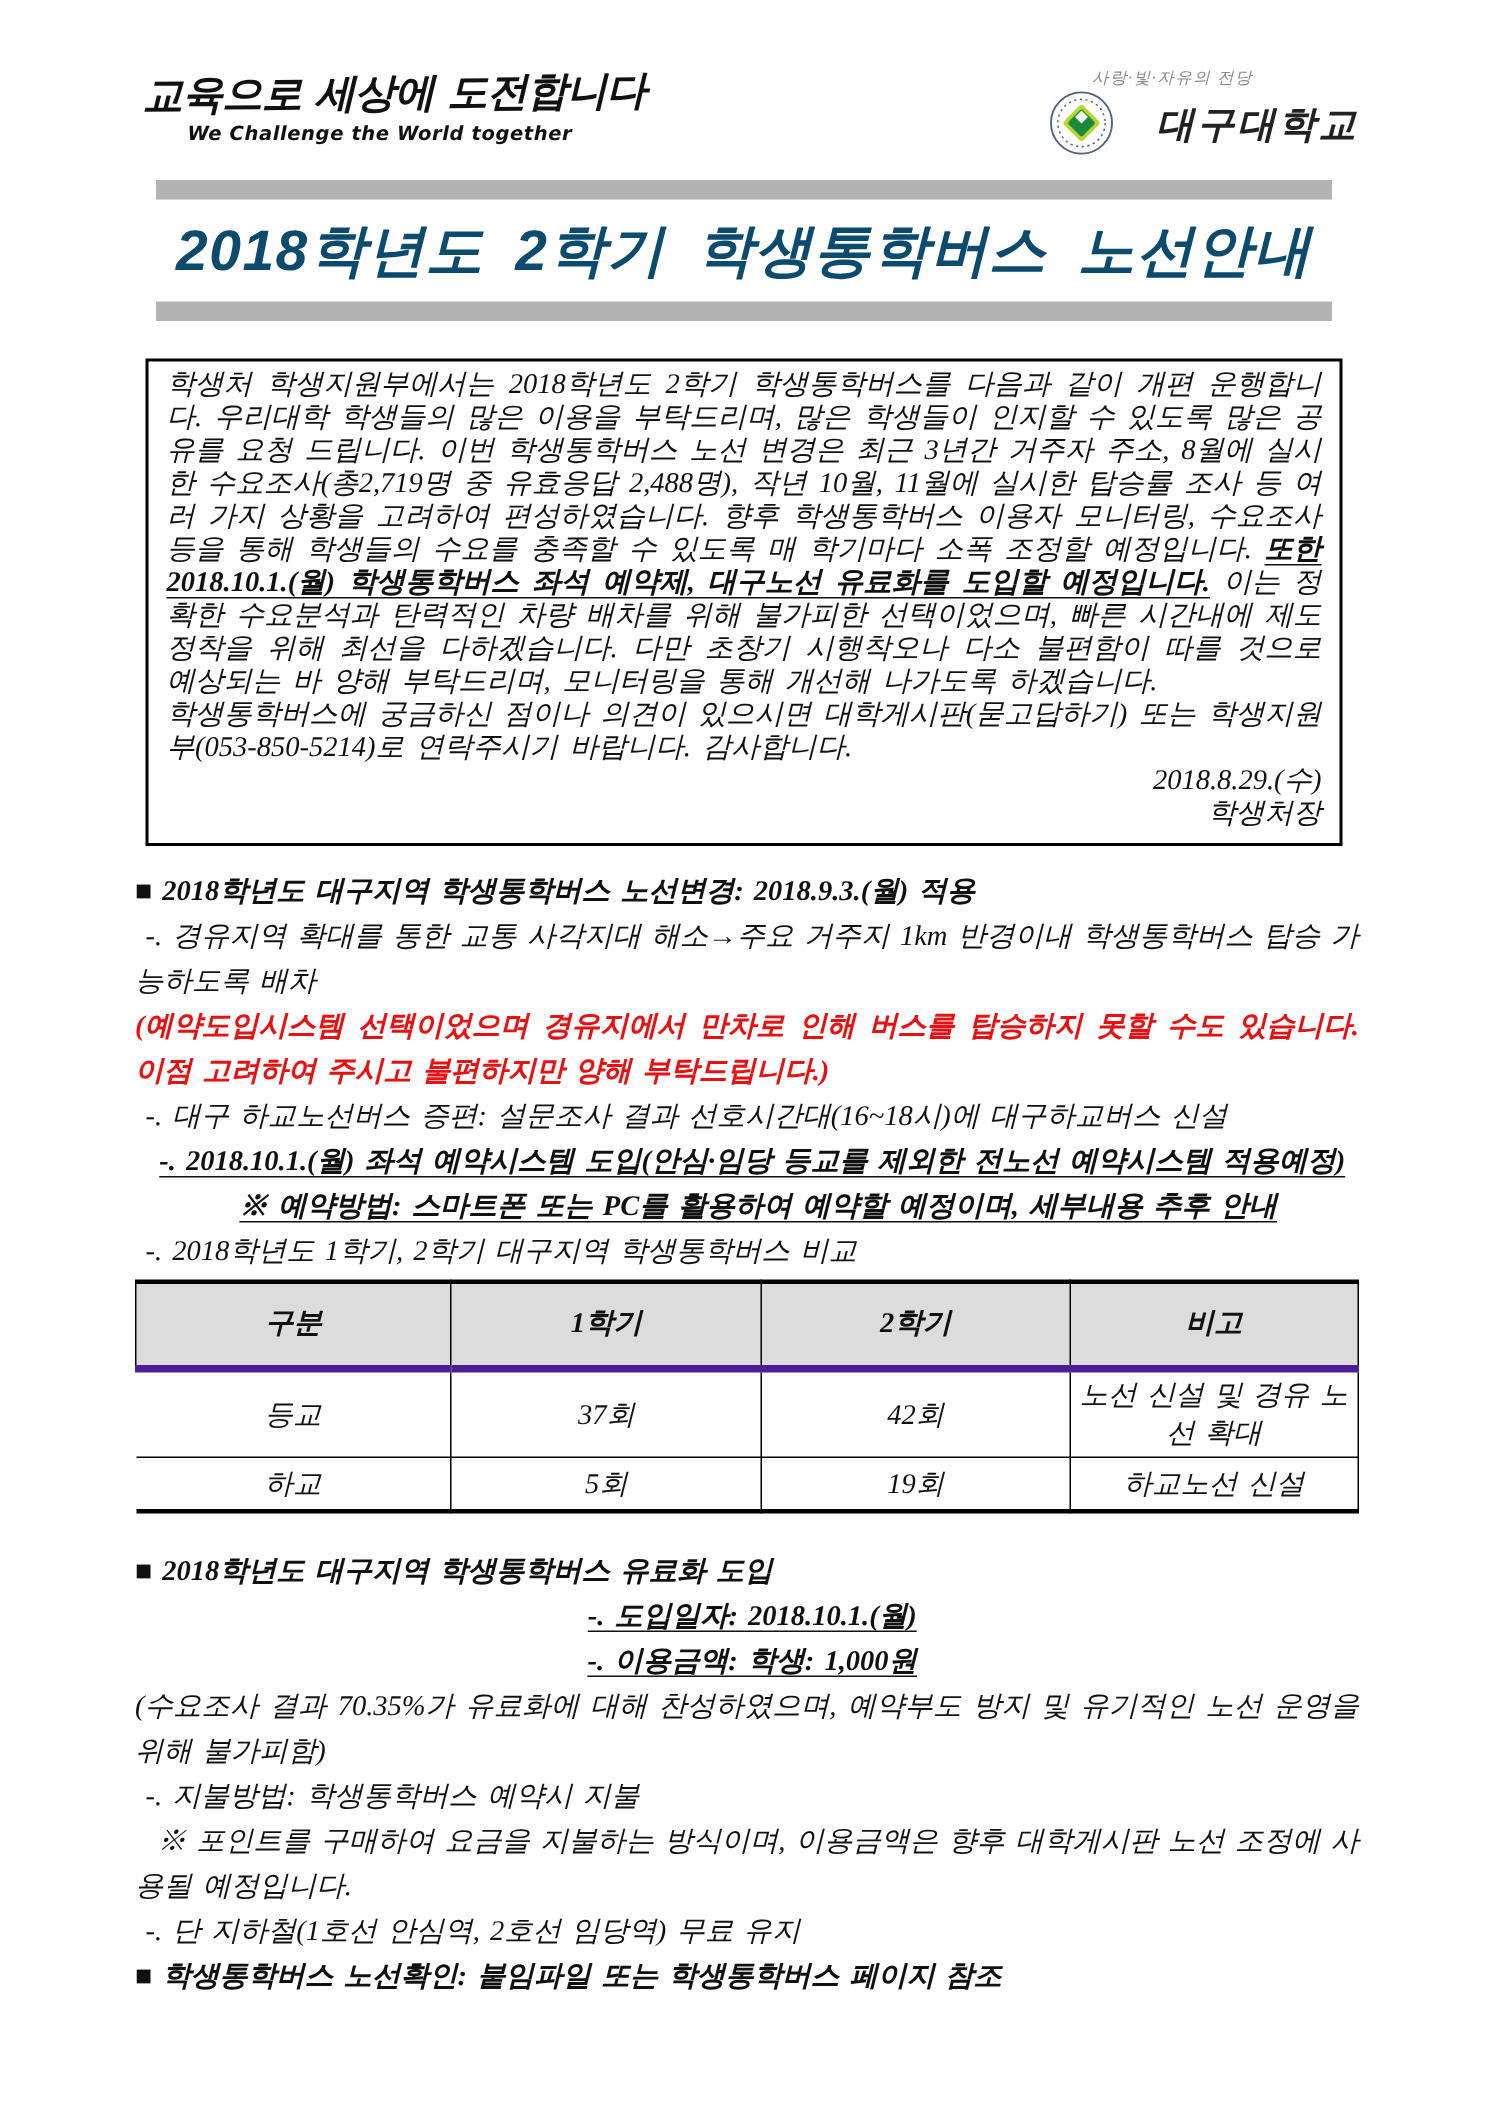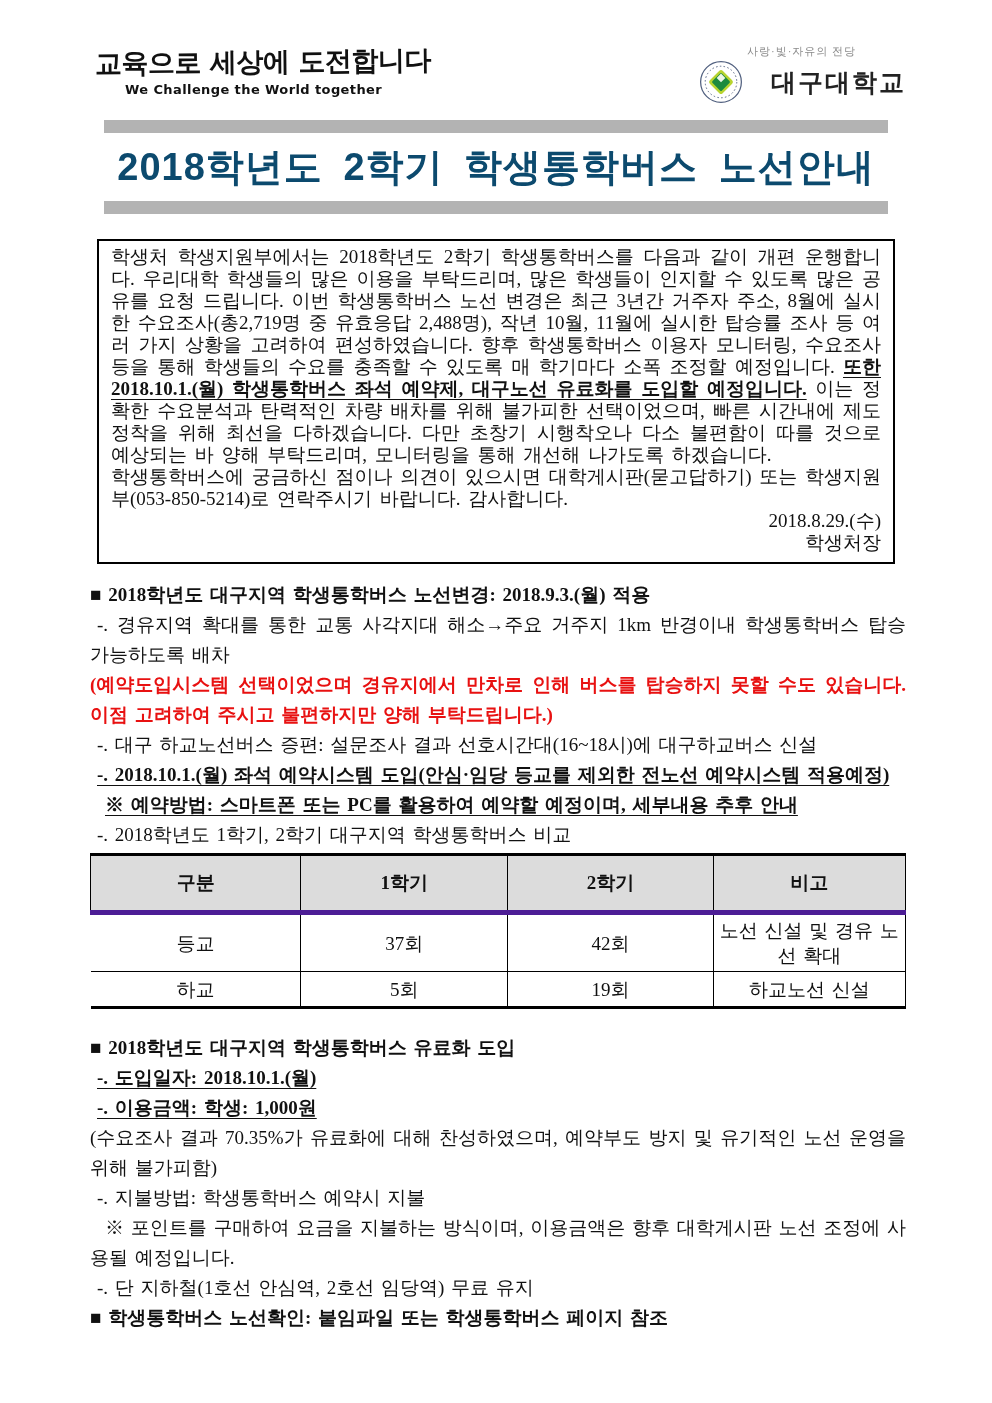--- a/index.html
+++ b/index.html
@@ -1,25 +1,25 @@
 <!DOCTYPE html>
 <html style="--accent-red: #e81111; --bar-gray: #b3b3b3; --table-head-bg: #dcdcdc;"><head>
 <meta charset="utf-8">
 <style>
   html,body{margin:0;padding:0;background:#fff;}
   .page{
     position:relative;width:992px;height:1403px;background:#fff;overflow:hidden;
-    font-family:"Liberation Serif","DejaVu Serif",serif;color:#111;
+    font-family:"Liberation Serif","DejaVu Serif",serif;color:#111;font-style:italic;
   }
   
   .topbar{display:flex;justify-content:space-between;align-items:flex-start;padding:44px 86px 0 95px;}
   .slogan-ko{font-size:27px;font-weight:700;letter-spacing:-0.5px;transform:rotate(-0.6deg);font-family:"DejaVu Serif","Liberation Serif",serif;}
   .slogan-en{font-size:13px;font-weight:600;margin:2px 0 0 30px;letter-spacing:0.4px;font-family:"DejaVu Sans","Liberation Sans",sans-serif;}
   .brand{display:flex;flex-direction:column;align-items:flex-start;}
-  .motto{font-size:11px;color:#8a8a8a;letter-spacing:1px;margin-left:48px;margin-bottom:1px;}
+  .motto{font-size:11px;color:#8a8a8a;letter-spacing:1px;margin-left:29px;margin-bottom:1px;}
   .brand-row{display:flex;align-items:center;gap:6px;}
   .emblem svg{display:block;}
   .uni-name{font-size:25px;font-weight:800;color:#222;letter-spacing:2px;font-family:"Liberation Sans","DejaVu Sans",sans-serif;padding-left:22px;}
   
   .title-block{margin:16px 104px 0 104px;}
   .gray-bar{height:13px;background:var(--bar-gray,#b3b3b3);}
   .doc-title{
     margin:0;padding:9px 0 8px 0;text-align:center;
     font-size:38px;font-weight:800;letter-spacing:1px;word-spacing:9px;color:#0c4a6e;
     font-family:"Liberation Sans","DejaVu Sans",sans-serif;
@@ -34,21 +34,21 @@
   .emph{font-weight:700;text-decoration:underline;text-underline-offset:4px;}
   .center{text-align:right;}
   
   .content{margin:16px 86px 0 90px;font-size:19px;line-height:30px;word-spacing:2px;}
   .content p{margin:0;}
   .heading{font-weight:600;}
   .item{text-indent:7px;}
   .item.star{text-indent:15px;}
   .just{text-align:justify;}
   .warning{color:var(--accent-red,#e81111);font-weight:700;text-align:justify;}
-  .bu{font-weight:700;text-decoration:underline;text-underline-offset:4px;}
+  .bu{font-weight:700;text-decoration:underline;text-underline-offset:4px;text-align:center;}
   .footer-heading{font-weight:800;}
   
   table.cmp{
     width:100%;border-collapse:collapse;margin:3px 0 8px 0;
     border-top:3px solid #000;border-bottom:3px solid #000;
     font-size:19px;text-align:center;
   }
   table.cmp th{
     background:var(--table-head-bg,#dcdcdc);font-weight:600;
     border:1px solid #000;border-top:none;border-bottom:5px solid #4c1d95;

